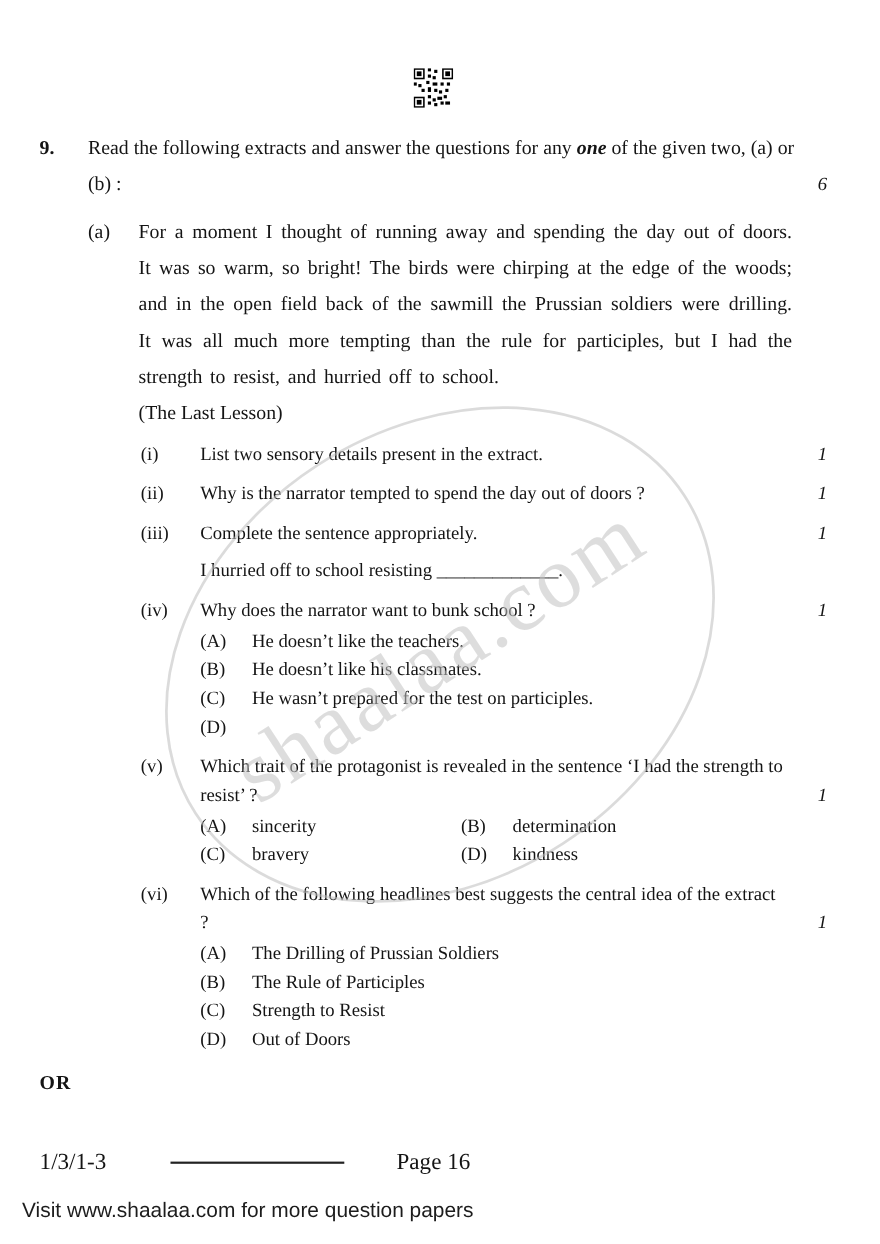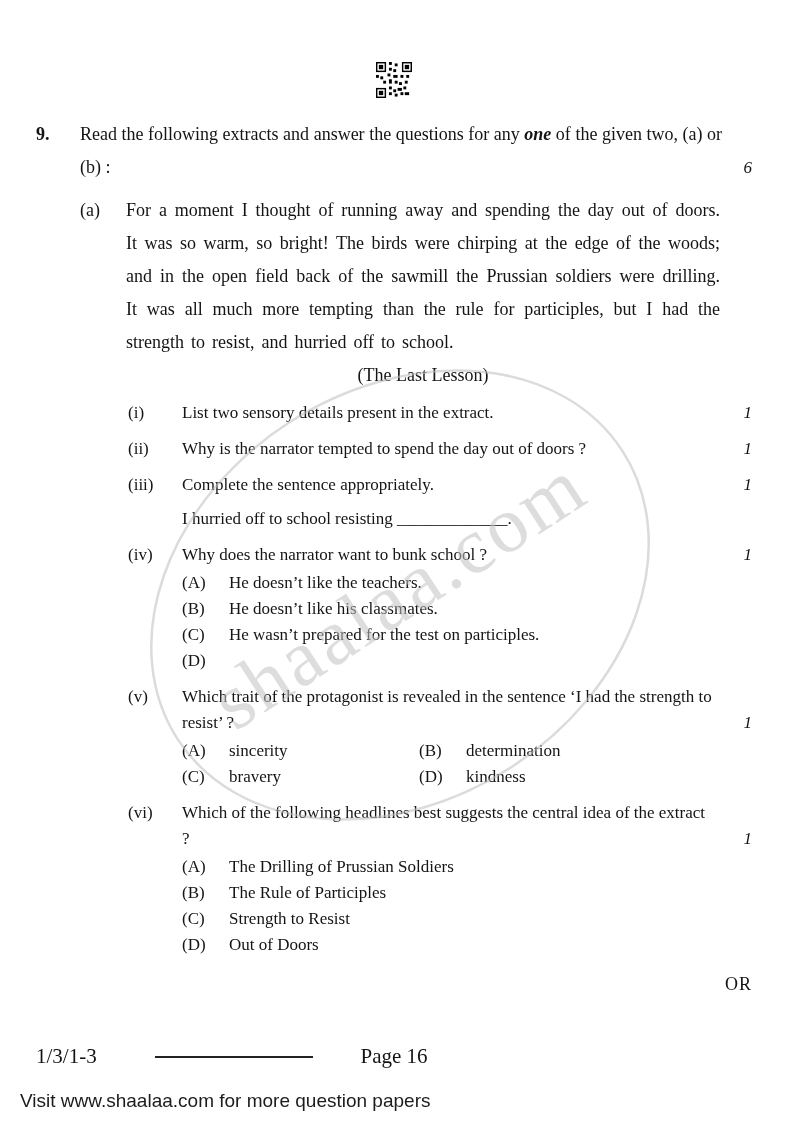--- a/index.html
+++ b/index.html
@@ -16,36 +16,36 @@
   .q-body { width:642px; text-align:justify; }
   .q-marks { flex:1; text-align:right; align-self:flex-end; font-style:italic; font-size:17px; }
   .emph { font-weight:bold; font-style:italic; }
 
   
   .ex { display:flex; margin-left:44px; margin-right:32px; margin-top:10px;
         font-size:18px; line-height:33px; }
   .ex-label { width:46px; }
   .ex-body { flex:1; }
   .ex-text { text-align:justify; word-spacing:2.5px; }
-  .ex-source { text-align:center; }
+  .ex-source { text-align:left; }
 
   
   .sq-list { margin-left:92px; margin-top:8px; font-size:17px; }
   .sq { margin-bottom:10px; }
   .sq-head { display:flex; line-height:26px; }
   .sq-label { width:54px; }
   .sq-text { flex:1; padding-right:10px; }
   .sq-marks { width:30px; text-align:right; align-self:flex-end; font-style:italic; }
   .sq-extra { margin-left:54px; line-height:26px; margin-top:8px; }
   .opts { margin-left:54px; margin-top:2px; }
   .opt-row { display:flex; line-height:26px; }
   .opt-label { width:47px; }
   .opts-grid { margin-left:54px; margin-top:2px; display:grid; grid-template-columns:237px auto; }
 
-  .or-sep { text-align:right; font-weight:normal; font-size:18px; letter-spacing:1px; margin-top:16px; }
+  .or-sep { text-align:left; font-weight:bold; font-size:18px; letter-spacing:1px; margin-top:16px; }
 
   
   .footer { position:absolute; left:36px; right:48px; top:1020px; z-index:1;
             display:flex; align-items:center; font-size:21px;margin-top:24px; }
   .footer-rule { width:158px; border-top:2px solid #222; margin-left:58px; }
   .page-num { position:absolute; left:50%; transform:translateX(-50%); }
 
   .banner { position:absolute; left:20px; top:1090px; z-index:1;
             font-family:"Liberation Sans", sans-serif; font-size:19px; color:#1c1c1c; }
 

